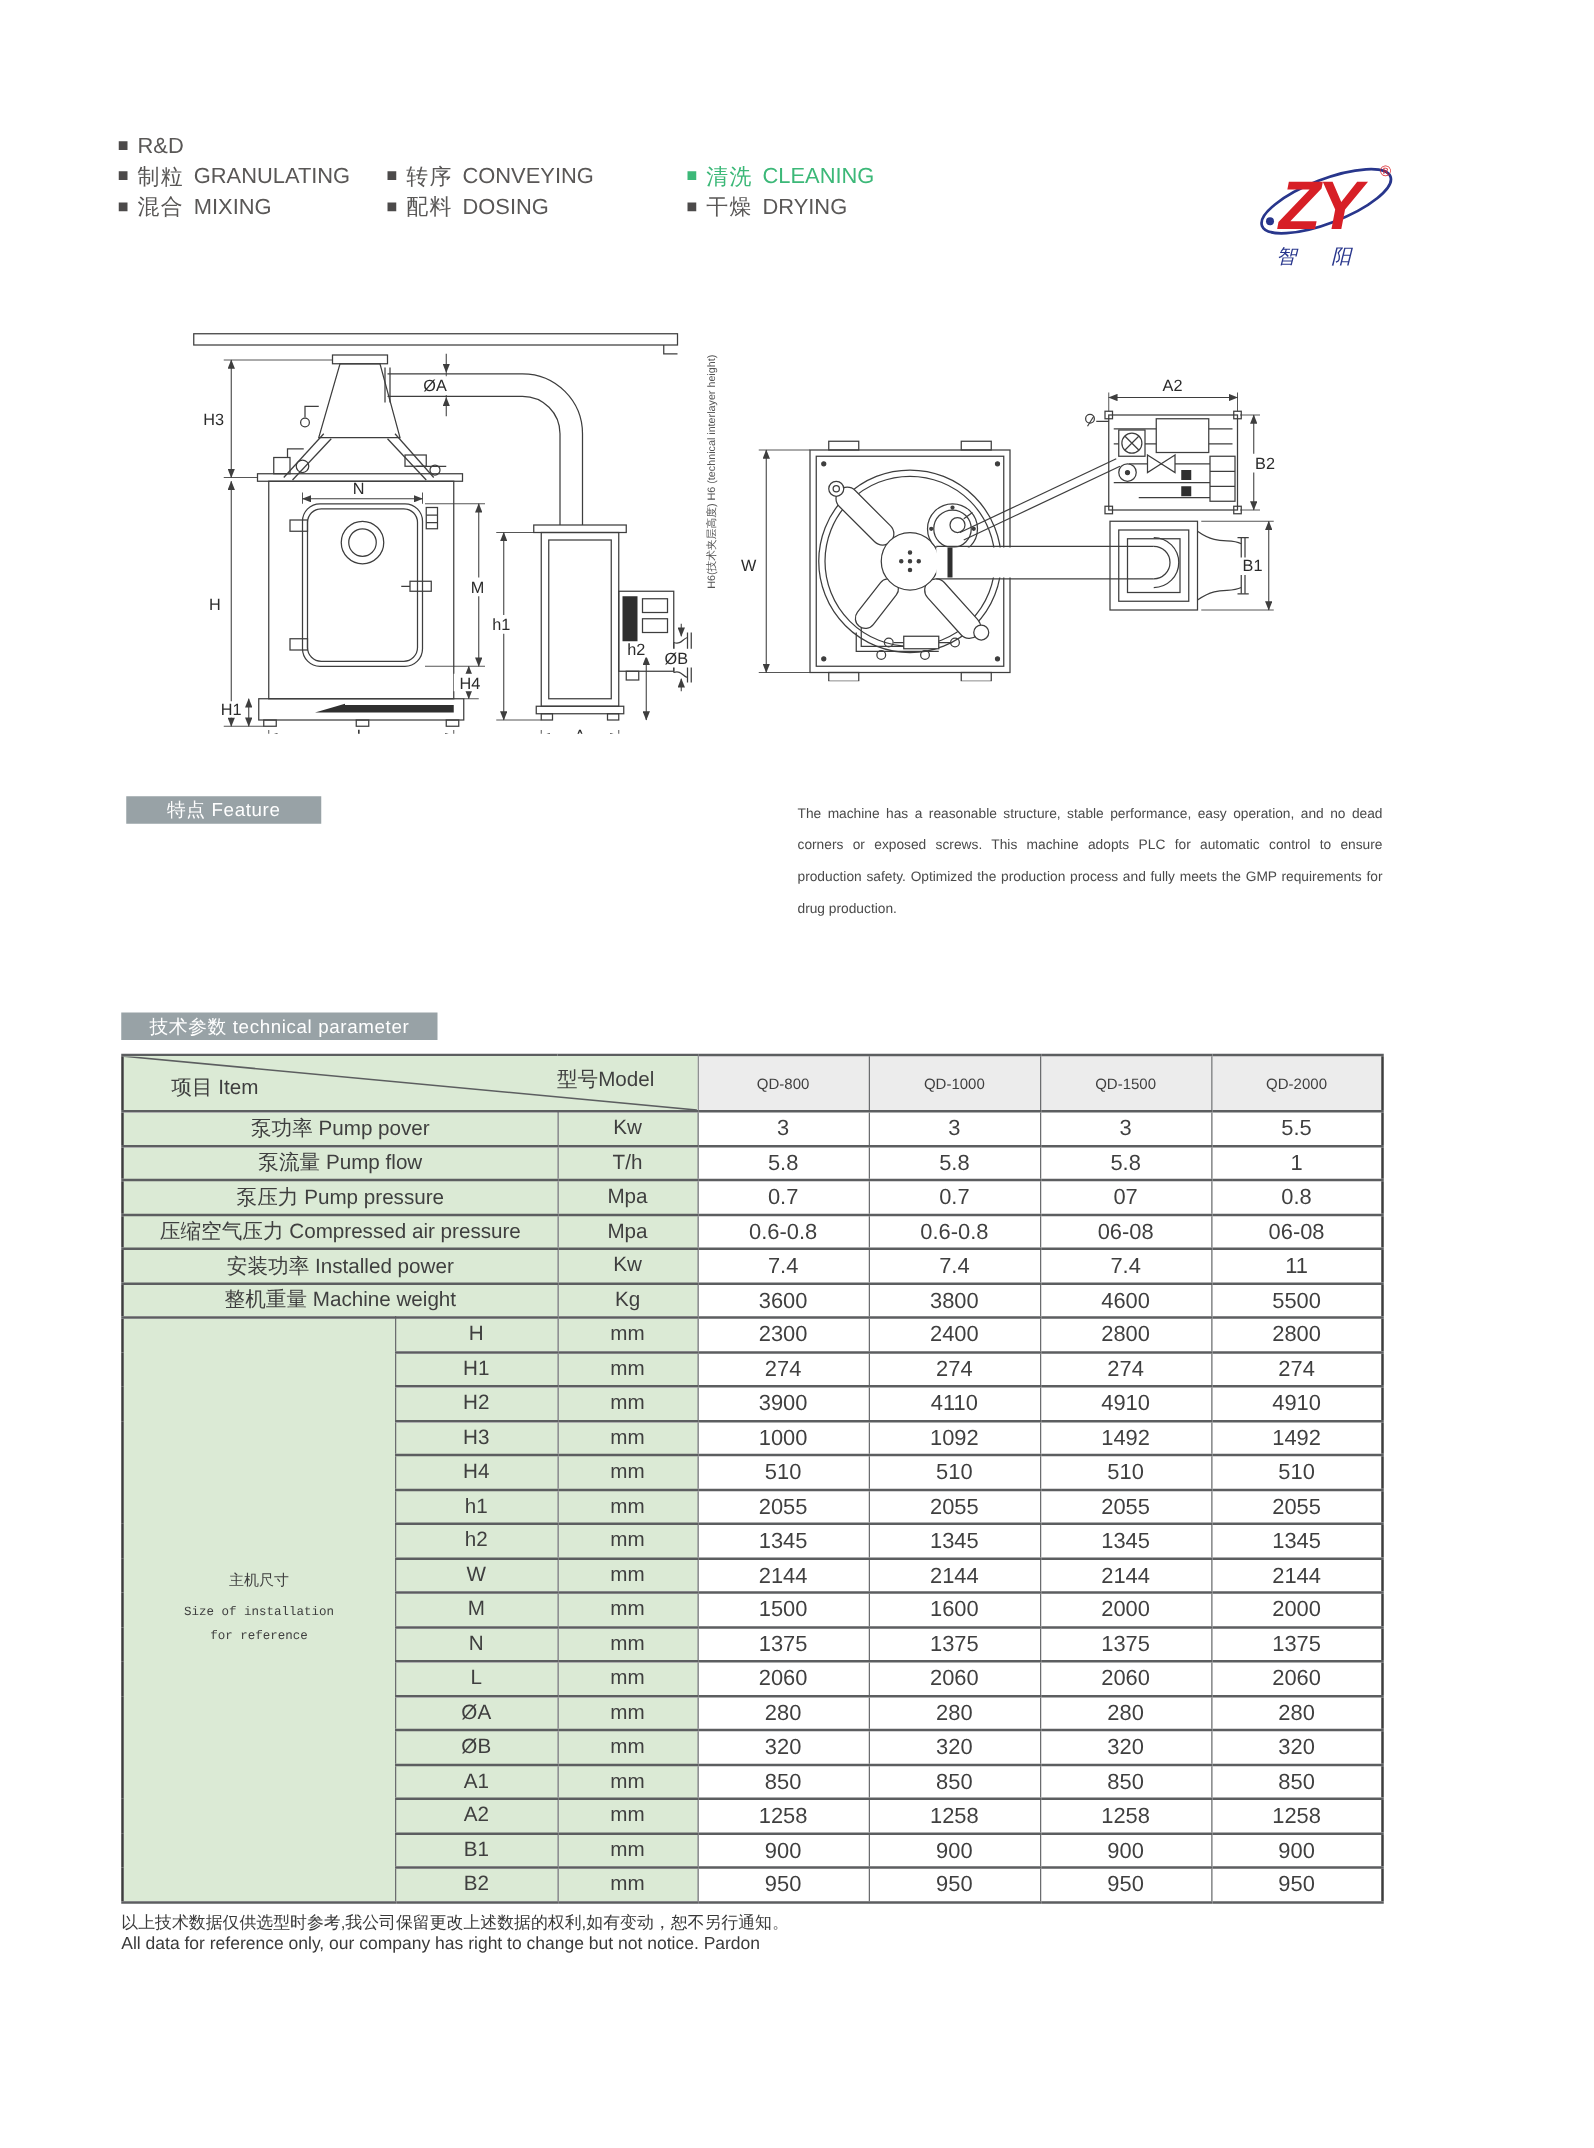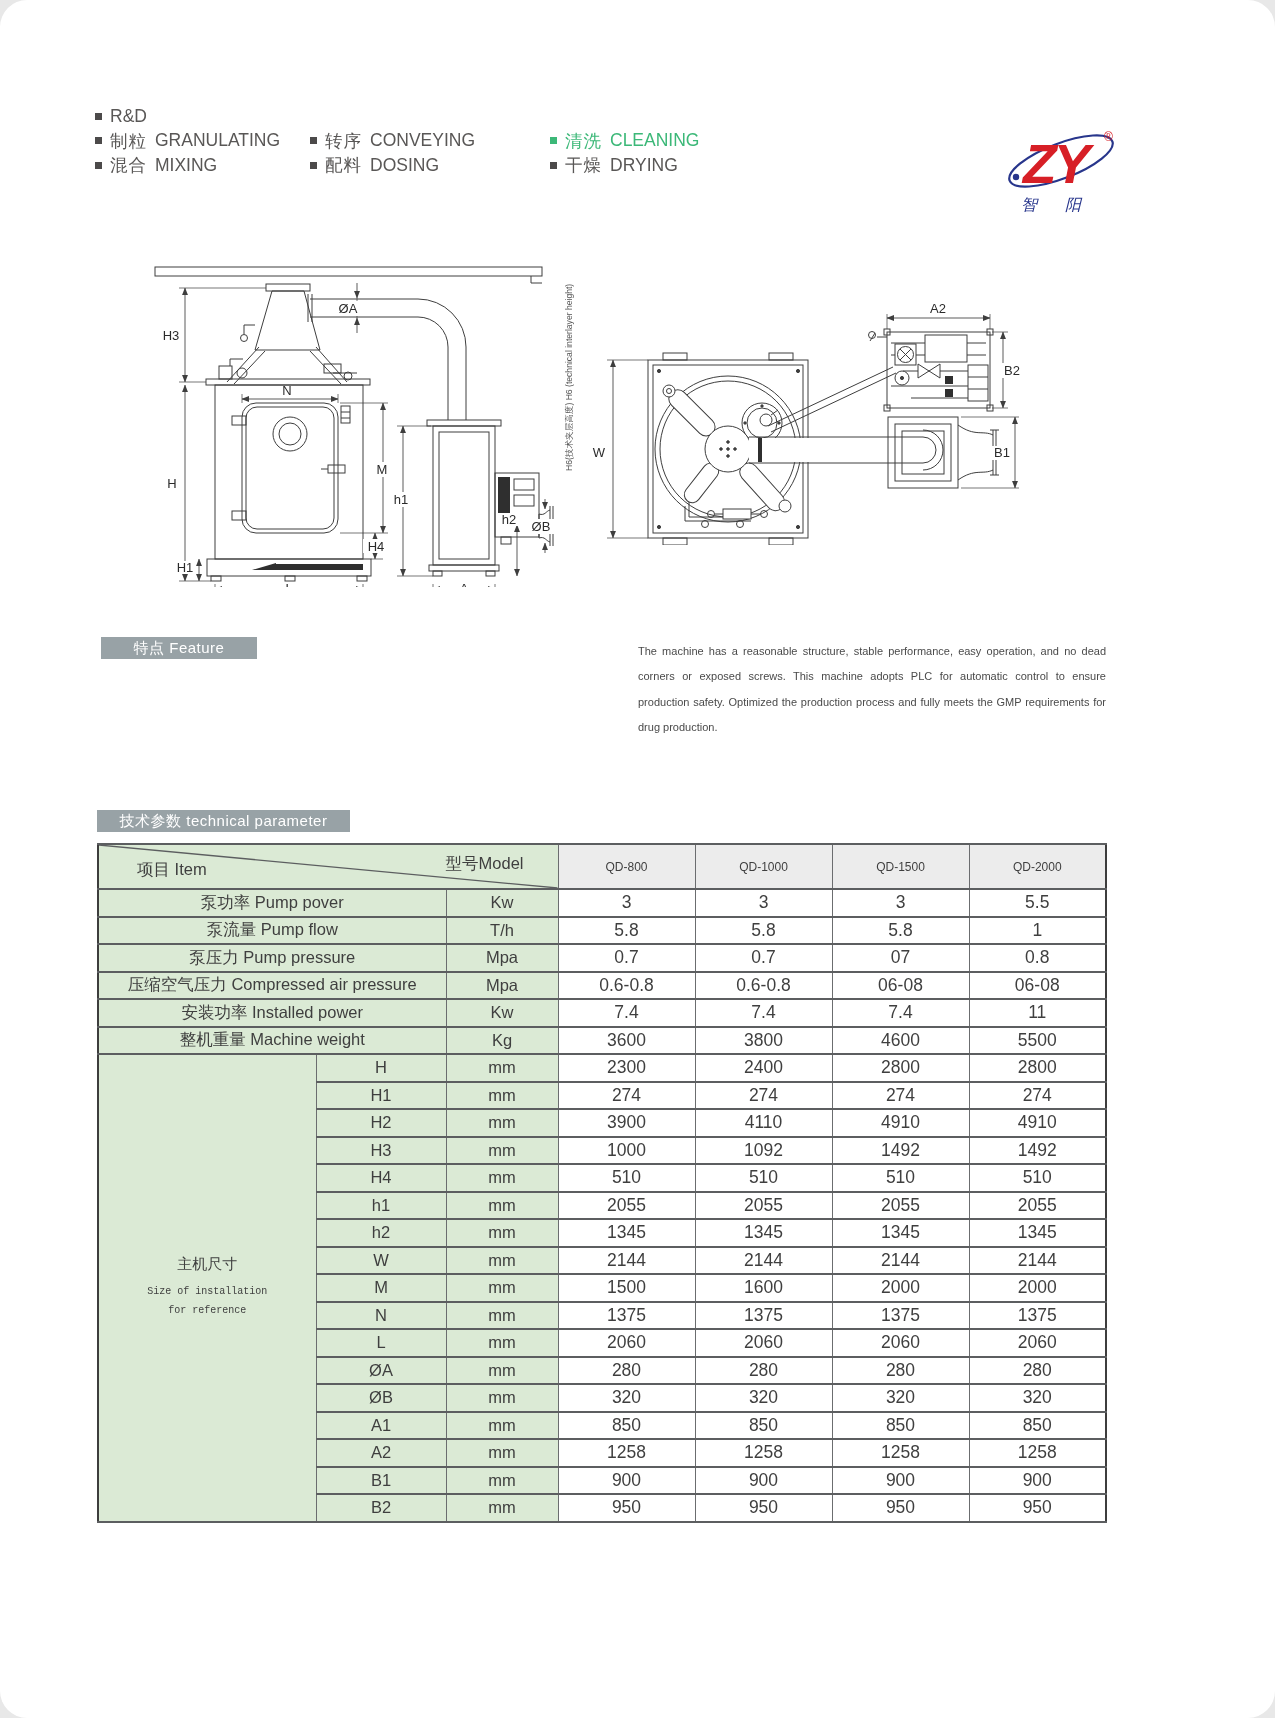--- a/index.html
+++ b/index.html
@@ -1,17 +1,17 @@
 <!DOCTYPE html>
 <html><head>
 <meta charset="utf-8">
 <style>
   html,body { margin:0; padding:0; background:#e8e8e8; }
   .page { position:relative; width:1275px; height:1718px; background:#ffffff; margin:0 auto;
-          font-family:"Liberation Sans", sans-serif; overflow:hidden;border-radius:27px; }
+          font-family:"Liberation Sans", sans-serif; overflow:hidden; }
 
   
   .cat-grid { position:absolute; left:95px; top:104px; width:760px; height:80px; }
   .cat-col  { position:absolute; top:0; }
   .cat-item { height:24.5px; display:flex; align-items:center; gap:8px;
               font-size:17.5px; color:#595756; white-space:nowrap; }
   .cat-item .bullet { width:7px; height:7px; background:#4c4a4a; flex:none; }
   .cat-item .zh { letter-spacing:1px; }
   .cat-item.active { color:#3cb878; }
   .cat-item.active .bullet { background:#3cb878; }
@@ -46,21 +46,21 @@
   .head-row { height:45px; }
   .spec-row, .dim-row { height:27.5px; }
   td.diag, td.lbl, td.unit, td.dname, td.group { background:#dbead5; }
   td.mh  { background:#ececec; font-size:12px; }
   td.val { background:#ffffff; font-size:17.5px; }
   td.lbl, td.unit, td.dname { font-size:16.5px; }
   td.diag { position:relative; }
   .diagsvg { position:absolute; left:0; top:0; width:100%; height:100%; }
   .corner-item  { position:absolute; left:38px; bottom:7px; font-size:16.5px; }
   .corner-model { position:absolute; right:34px; top:8px;  font-size:16.5px; }
-  td.group .g-zh { font-size:15px; margin-bottom:8px; }
+  td.group .g-zh { font-size:12px; margin-bottom:8px; }
   td.group .g-en { font-size:10px; line-height:19px;font-family:Liberation Mono, monospace; }
 
   .footnote { position:absolute; left:97px; top:1530px; color:#3a3a3a; }
   .footnote .fzh { font-size:13.5px; line-height:16px; }
   .footnote .fen { font-size:14px;   line-height:16px; }
 </style>
 </head>
 <body>
 
 <div class="page">
@@ -571,14 +571,18 @@
           <td class="dname">B2</td>
           <td class="unit">mm</td>
           <td class="val">950</td>
           <td class="val">950</td>
           <td class="val">950</td>
           <td class="val">950</td>
         </tr>
       </tbody>
   </table>
 
+  <div class="footnote">
+    <div class="fzh">以上技术数据仅供选型时参考,我公司保留更改上述数据的权利,如有变动，恕不另行通知。</div>
+    <div class="fen">All data for reference only, our company has right to change but not notice. Pardon</div>
+  </div>
 
 </div>
 
 </body></html>

